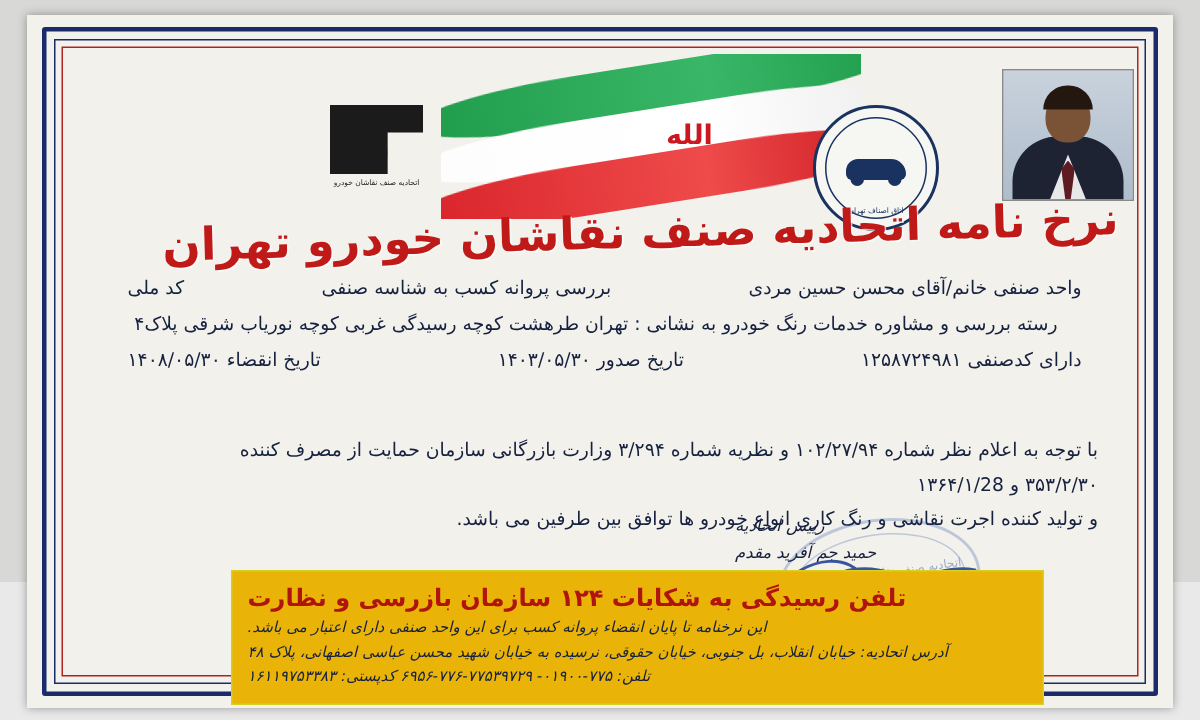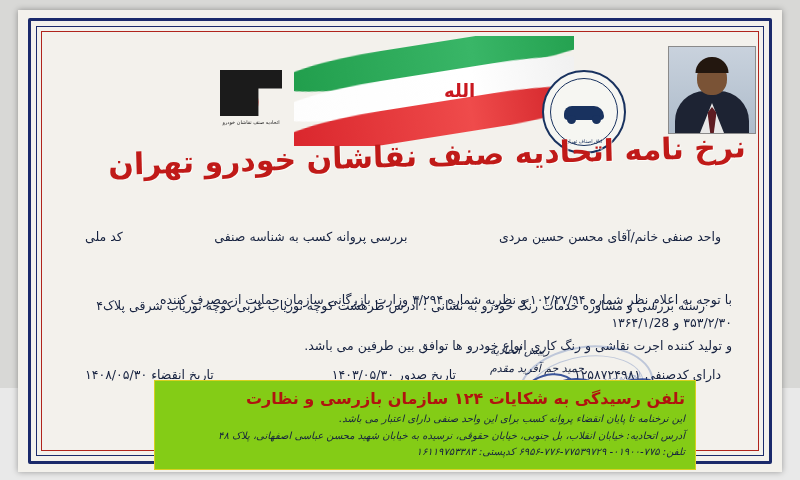--- a/index.html
+++ b/index.html
@@ -173,21 +173,21 @@
     font-size:12.5px;
     line-height:1.75;
   }
   .info .row{
     display:flex;
     justify-content:space-between;
     padding:1px 14px 1px 10px;
     white-space:nowrap;
   }
   .info .row.single{justify-content:flex-start;padding-right:30px;}
-  .info .row .seg{padding:0 3px;margin-top:45px;}
+  .info .row .seg{padding:0 3px;}
 
   
   .para{
     position:absolute;
     left:26px;top:258px;right:26px;
     direction:rtl;
     color:#15213f;
     font-size:12.5px;
     line-height:1.85;
   }
@@ -226,24 +226,24 @@
     position:absolute;left:0;right:0;top:30px;
     text-align:center;font-size:8px;color:rgba(30,70,160,.75);
     direction:rtl;
   }
 
   
   .notice{
     position:absolute;
     left:112px;top:350px;
     width:520px;
-    background:#84cc16;
+    background:#eab308;
     border:1px solid #d8d021;
     padding:6px 10px 8px;
-    text-align:right;
+    text-align:left;
     direction:rtl;
   }
   .notice .hl{
     color:#b0140f;
     font-size:16px;
     font-weight:bold;
     line-height:1.5;
   }
   .notice .ln{
     color:#15213f;
@@ -296,21 +296,21 @@
 
       <div class="title">نرخ نامه اتحادیه صنف نقاشان خودرو تهران</div>
 
       <div class="info">
         <div class="row">
           <span class="seg">واحد صنفی خانم/آقای  محسن حسین مردی</span>
           <span class="seg">بررسی پروانه کسب به شناسه صنفی</span>
           <span class="seg">کد ملی</span>
         </div>
         <div class="row single">
-          <span class="seg">رسته  بررسی و مشاوره خدمات رنگ خودرو   به نشانی : آدرس طرهشت کوچه نوریاب غربی کوچه نوریاب شرقی پلاک۴</span>
+          <span class="seg">رسته  بررسی و مشاوره خدمات رنگ خودرو   به نشانی : تهران طرهشت کوچه رسیدگی غربی کوچه نوریاب شرقی پلاک۴</span>
         </div>
         <div class="row">
           <span class="seg">دارای کدصنفی  ۱۲۵۸۷۲۴۹۸۱</span>
           <span class="seg">تاریخ صدور  ۱۴۰۳/۰۵/۳۰</span>
           <span class="seg">تاریخ انقضاء  ۱۴۰۸/۰۵/۳۰</span>
         </div>
       </div>
 
       <div class="para">
         <div>با توجه به اعلام نظر شماره ۱۰۲/۲۷/۹۴ و نظریه شماره ۳/۲۹۴ وزارت بازرگانی سازمان حمایت از مصرف کننده</div>

